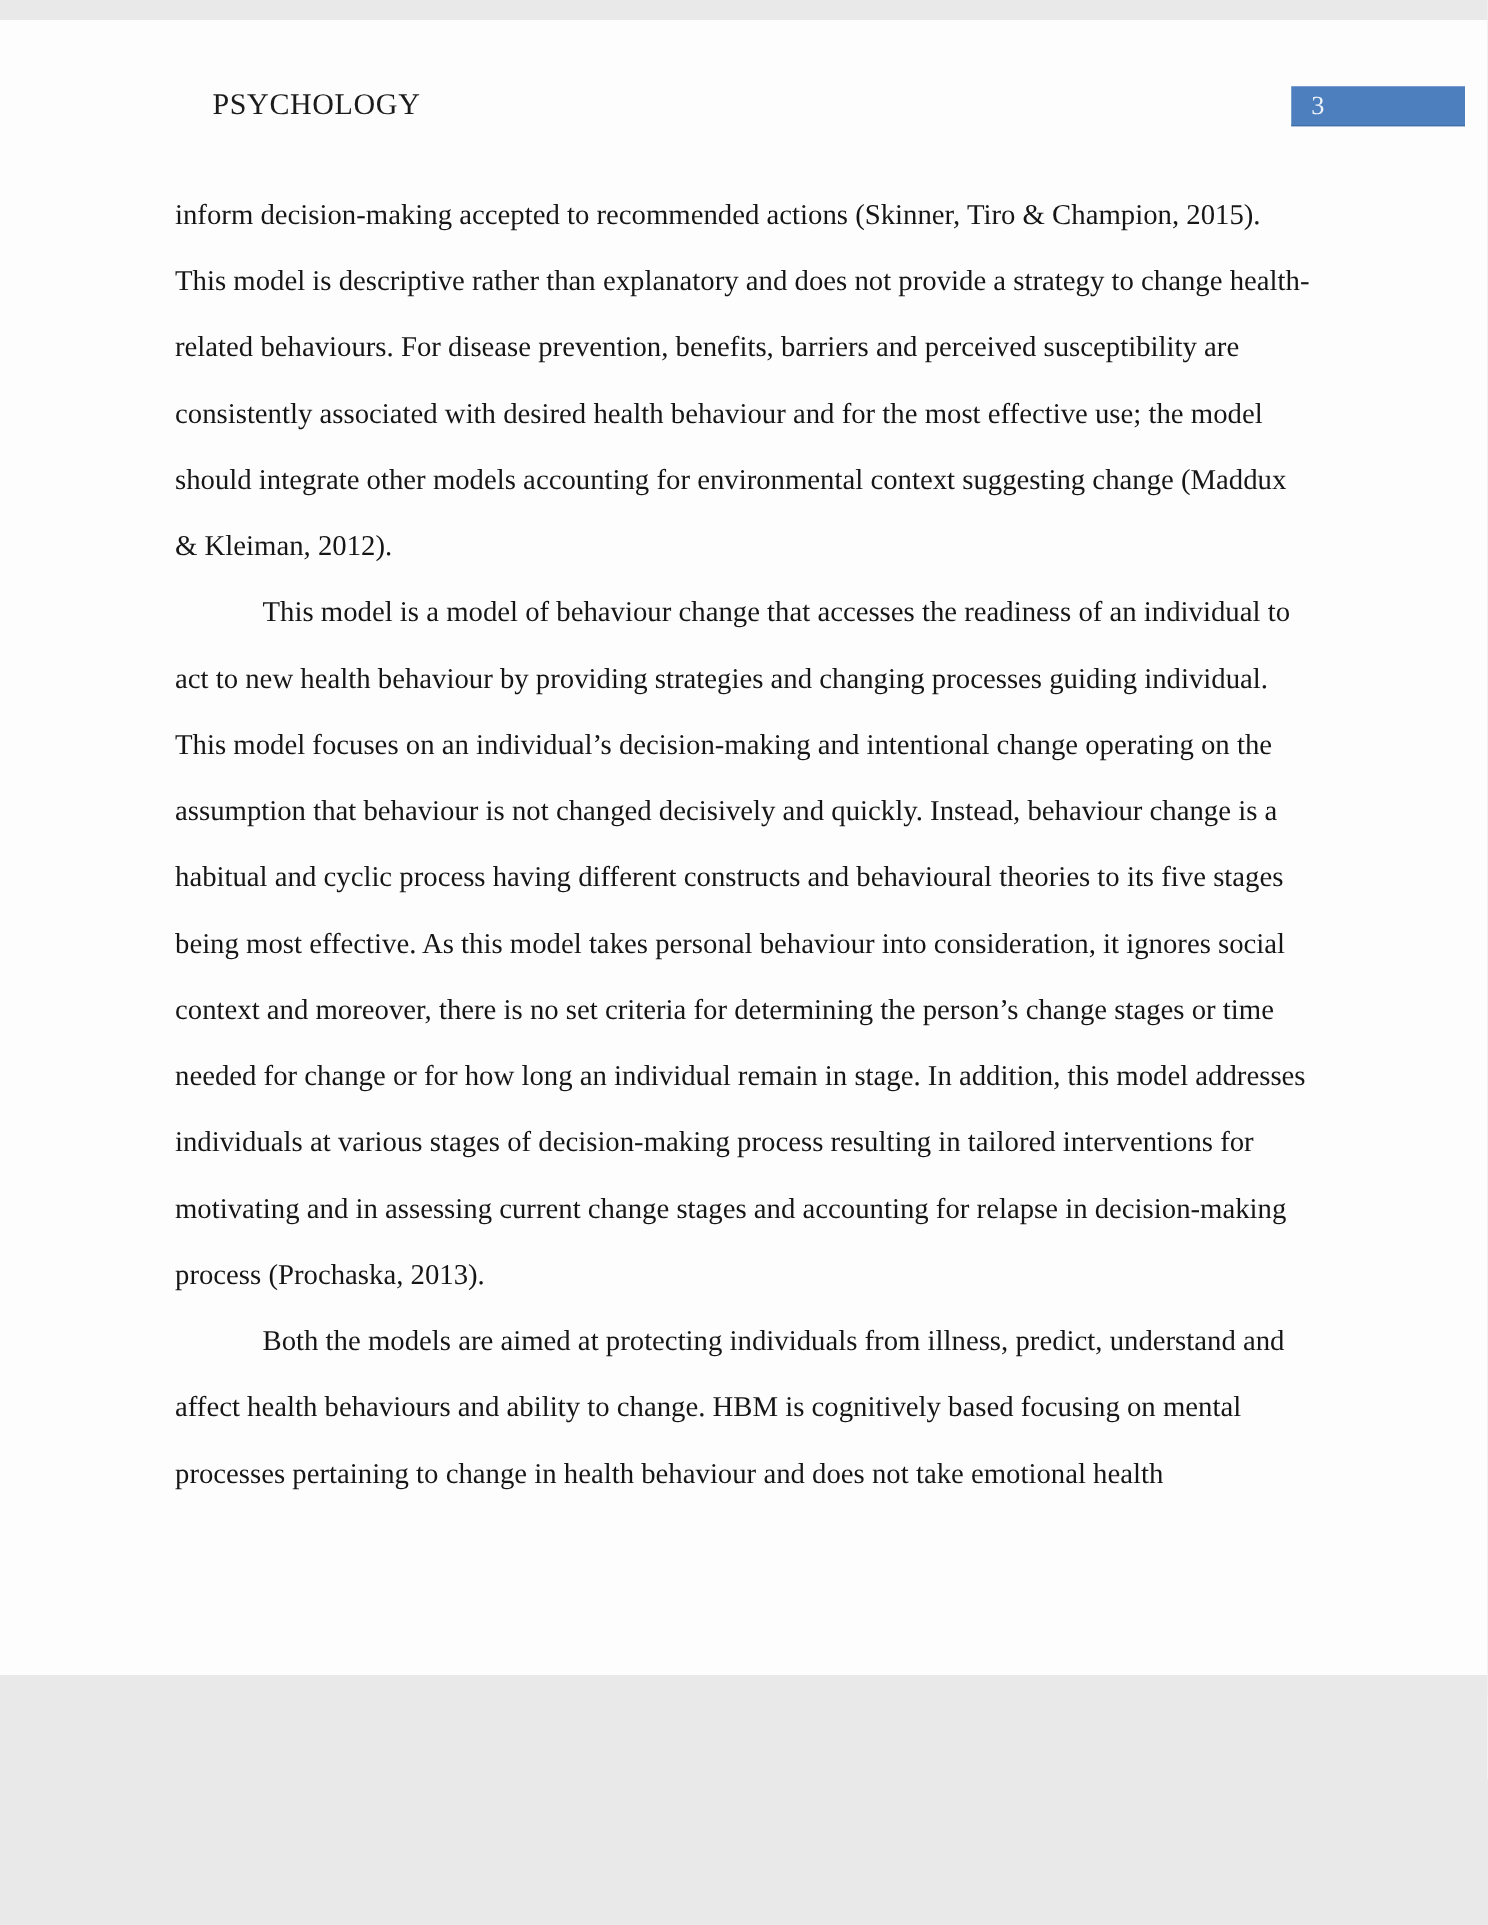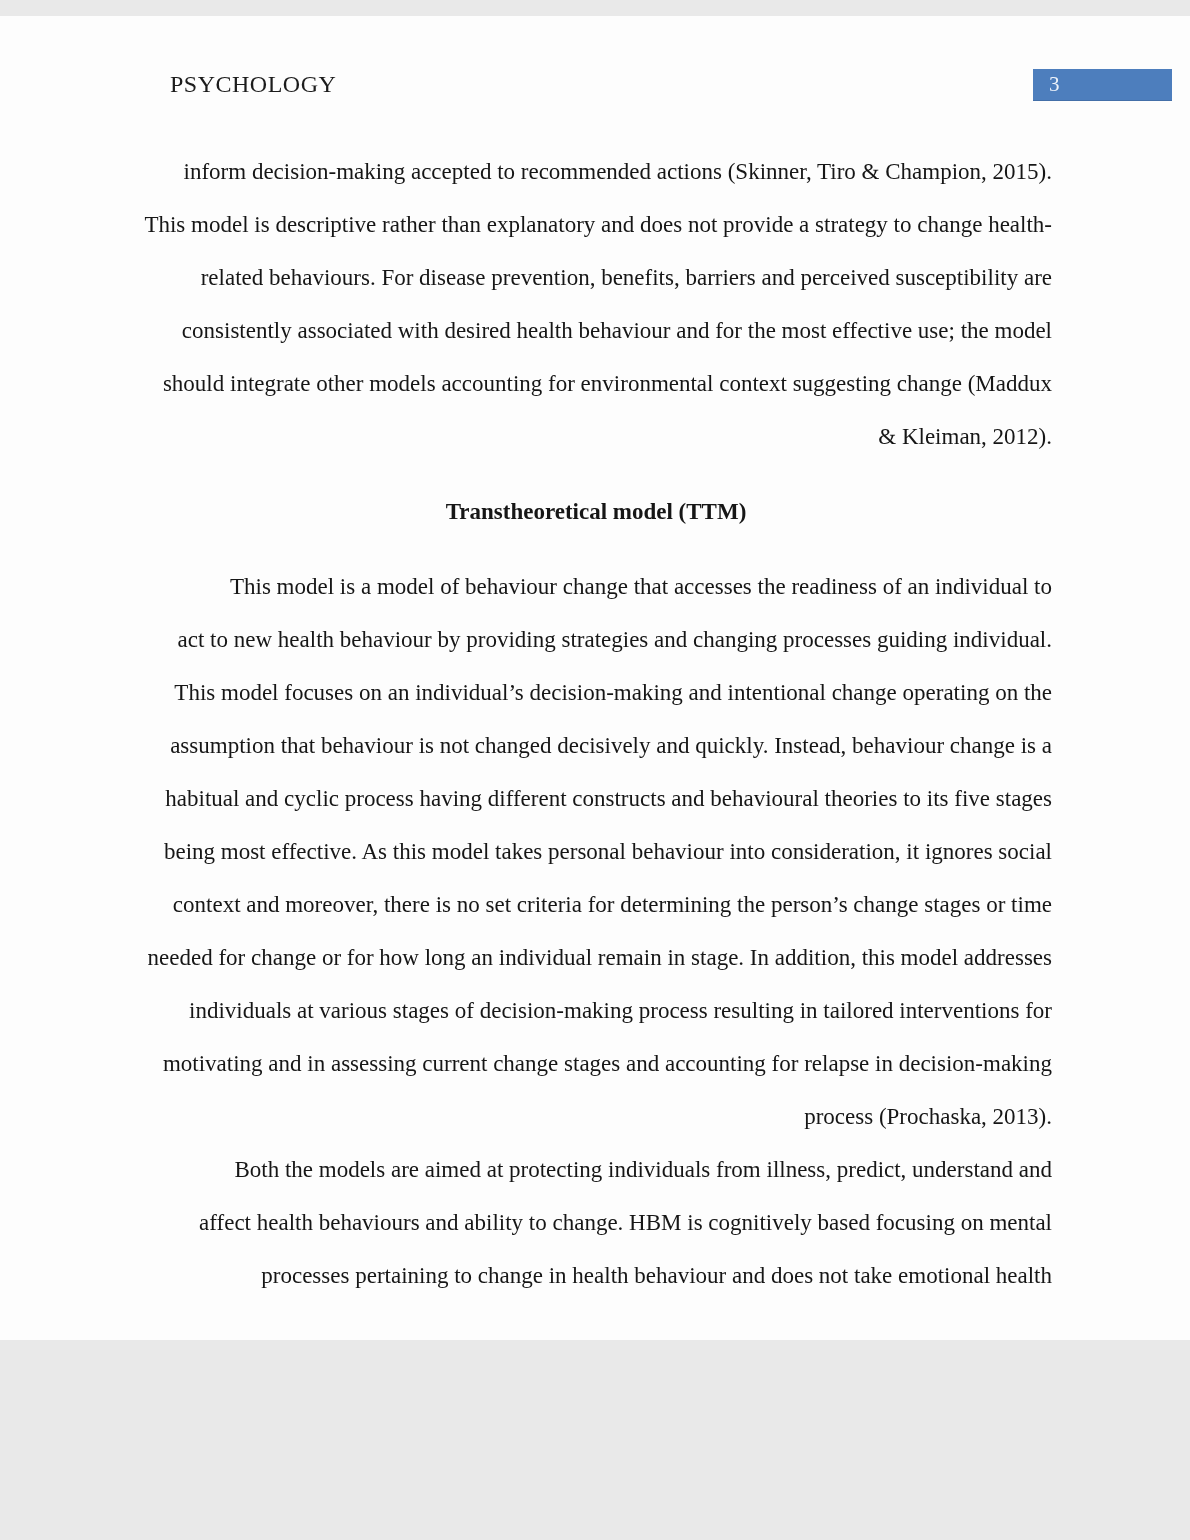--- a/index.html
+++ b/index.html
@@ -46,21 +46,20 @@
     position: absolute;
     top: 129px;
     left: 140px;
     width: 912px;
     font-size: 23px;
     line-height: 53px;
     text-align: left;
   }
   .content p {
     margin: 0;
-    text-align: right;
   }
   .content p.indented {
     text-indent: 70px;
   }
   .content h2 {
     margin: 22px 0;
     font-size: 23px;
     line-height: 53px;
     font-weight: bold;
     text-align: center;
@@ -74,21 +73,20 @@
   <div class="running-head">PSYCHOLOGY</div>
 
   <div class="page-badge" style="background: rgb(77, 126, 189);">
     <span class="num" style="color: rgb(238, 243, 250);">3</span>
   </div>
 
   <div class="content">
 
     <p>inform decision-making accepted to recommended actions (Skinner, Tiro &amp; Champion, 2015). This model is descriptive rather than explanatory and does not provide a strategy to change health-related behaviours. For disease prevention, benefits, barriers and perceived susceptibility are consistently associated with desired health behaviour and for the most effective use; the model should integrate other models accounting for environmental context suggesting change (Maddux &amp; Kleiman, 2012).</p>
 
-    <h2>Transtheoretical model (TTM)</h2>
 
     <p class="indented">This model is a model of behaviour change that accesses the readiness of an individual to act to new health behaviour by providing strategies and changing processes guiding individual. This model focuses on an individual’s decision-making and intentional change operating on the assumption that behaviour is not changed decisively and quickly. Instead, behaviour change is a habitual and cyclic process having different constructs and behavioural theories to its five stages being most effective. As this model takes personal behaviour into consideration, it ignores social context and moreover, there is no set criteria for determining the person’s change stages or time needed for change or for how long an individual remain in stage. In addition, this model addresses individuals at various stages of decision-making process resulting in tailored interventions for motivating and in assessing current change stages and accounting for relapse in decision-making process (Prochaska, 2013).</p>
 
 
     <p class="indented">Both the models are aimed at protecting individuals from illness, predict, understand and affect health behaviours and ability to change. HBM is cognitively based focusing on mental processes pertaining to change in health behaviour and does not take emotional health</p>
 
   </div>
 </div>
 
 </body></html>

